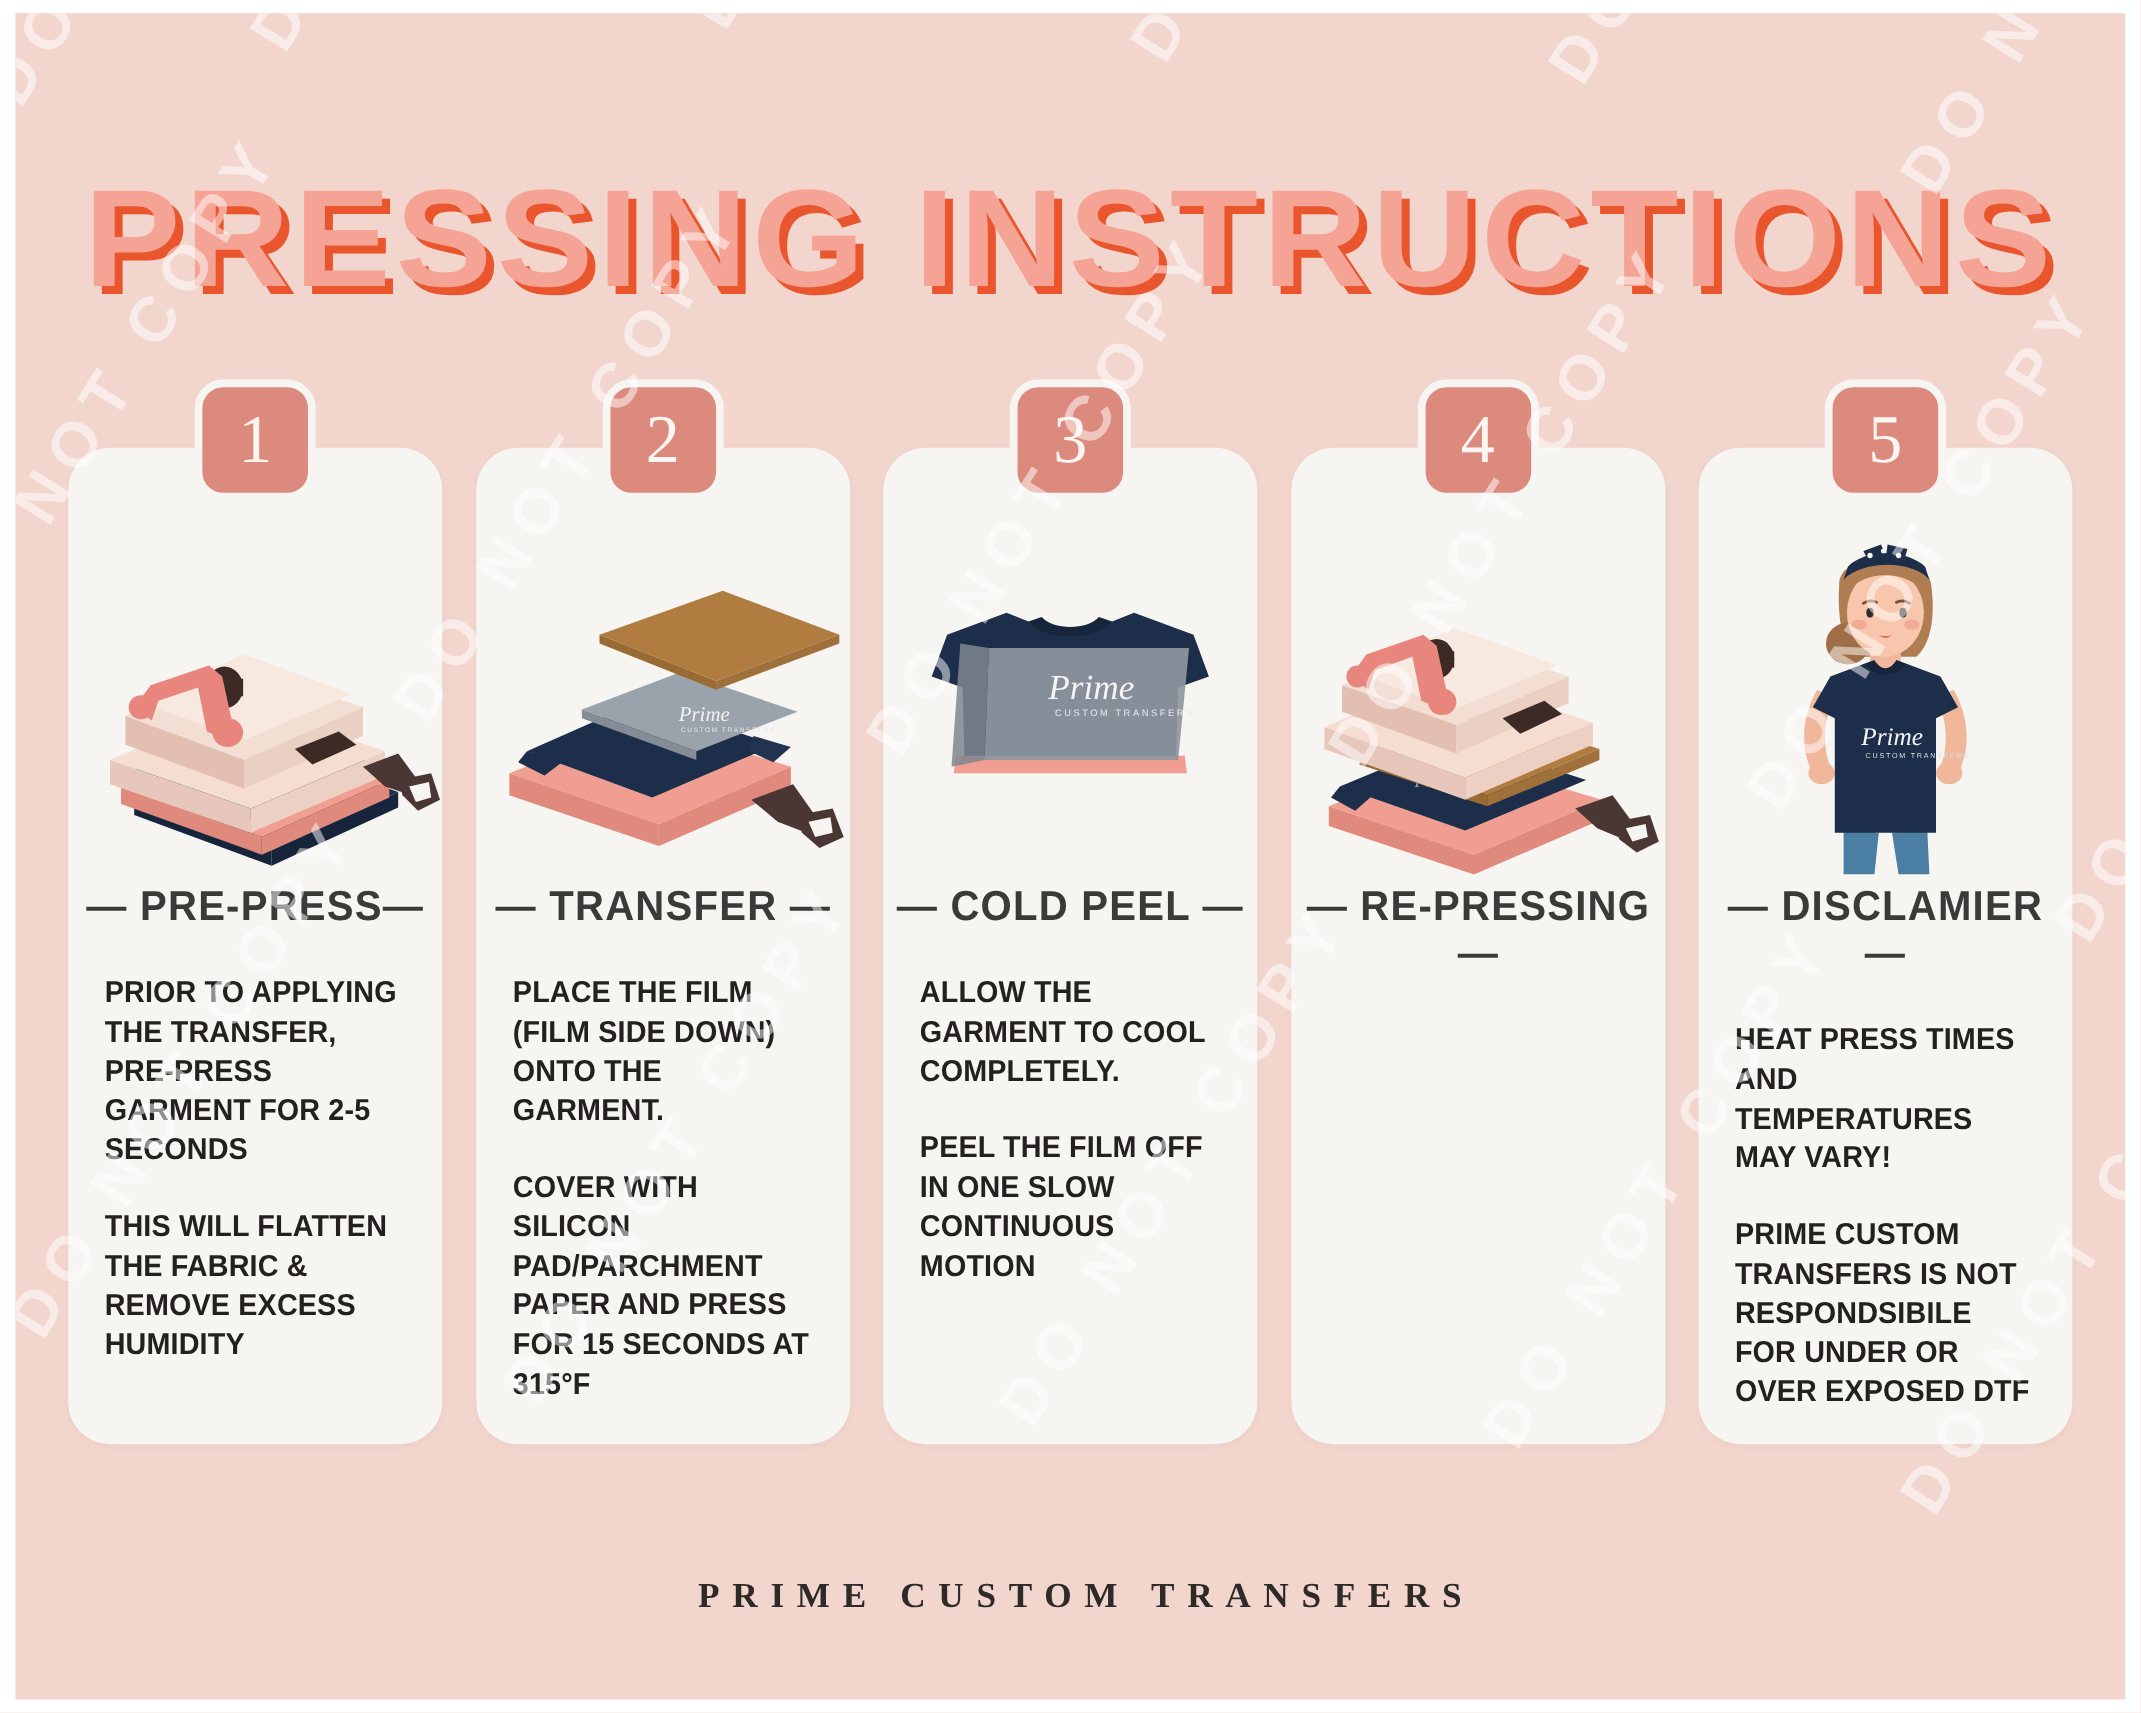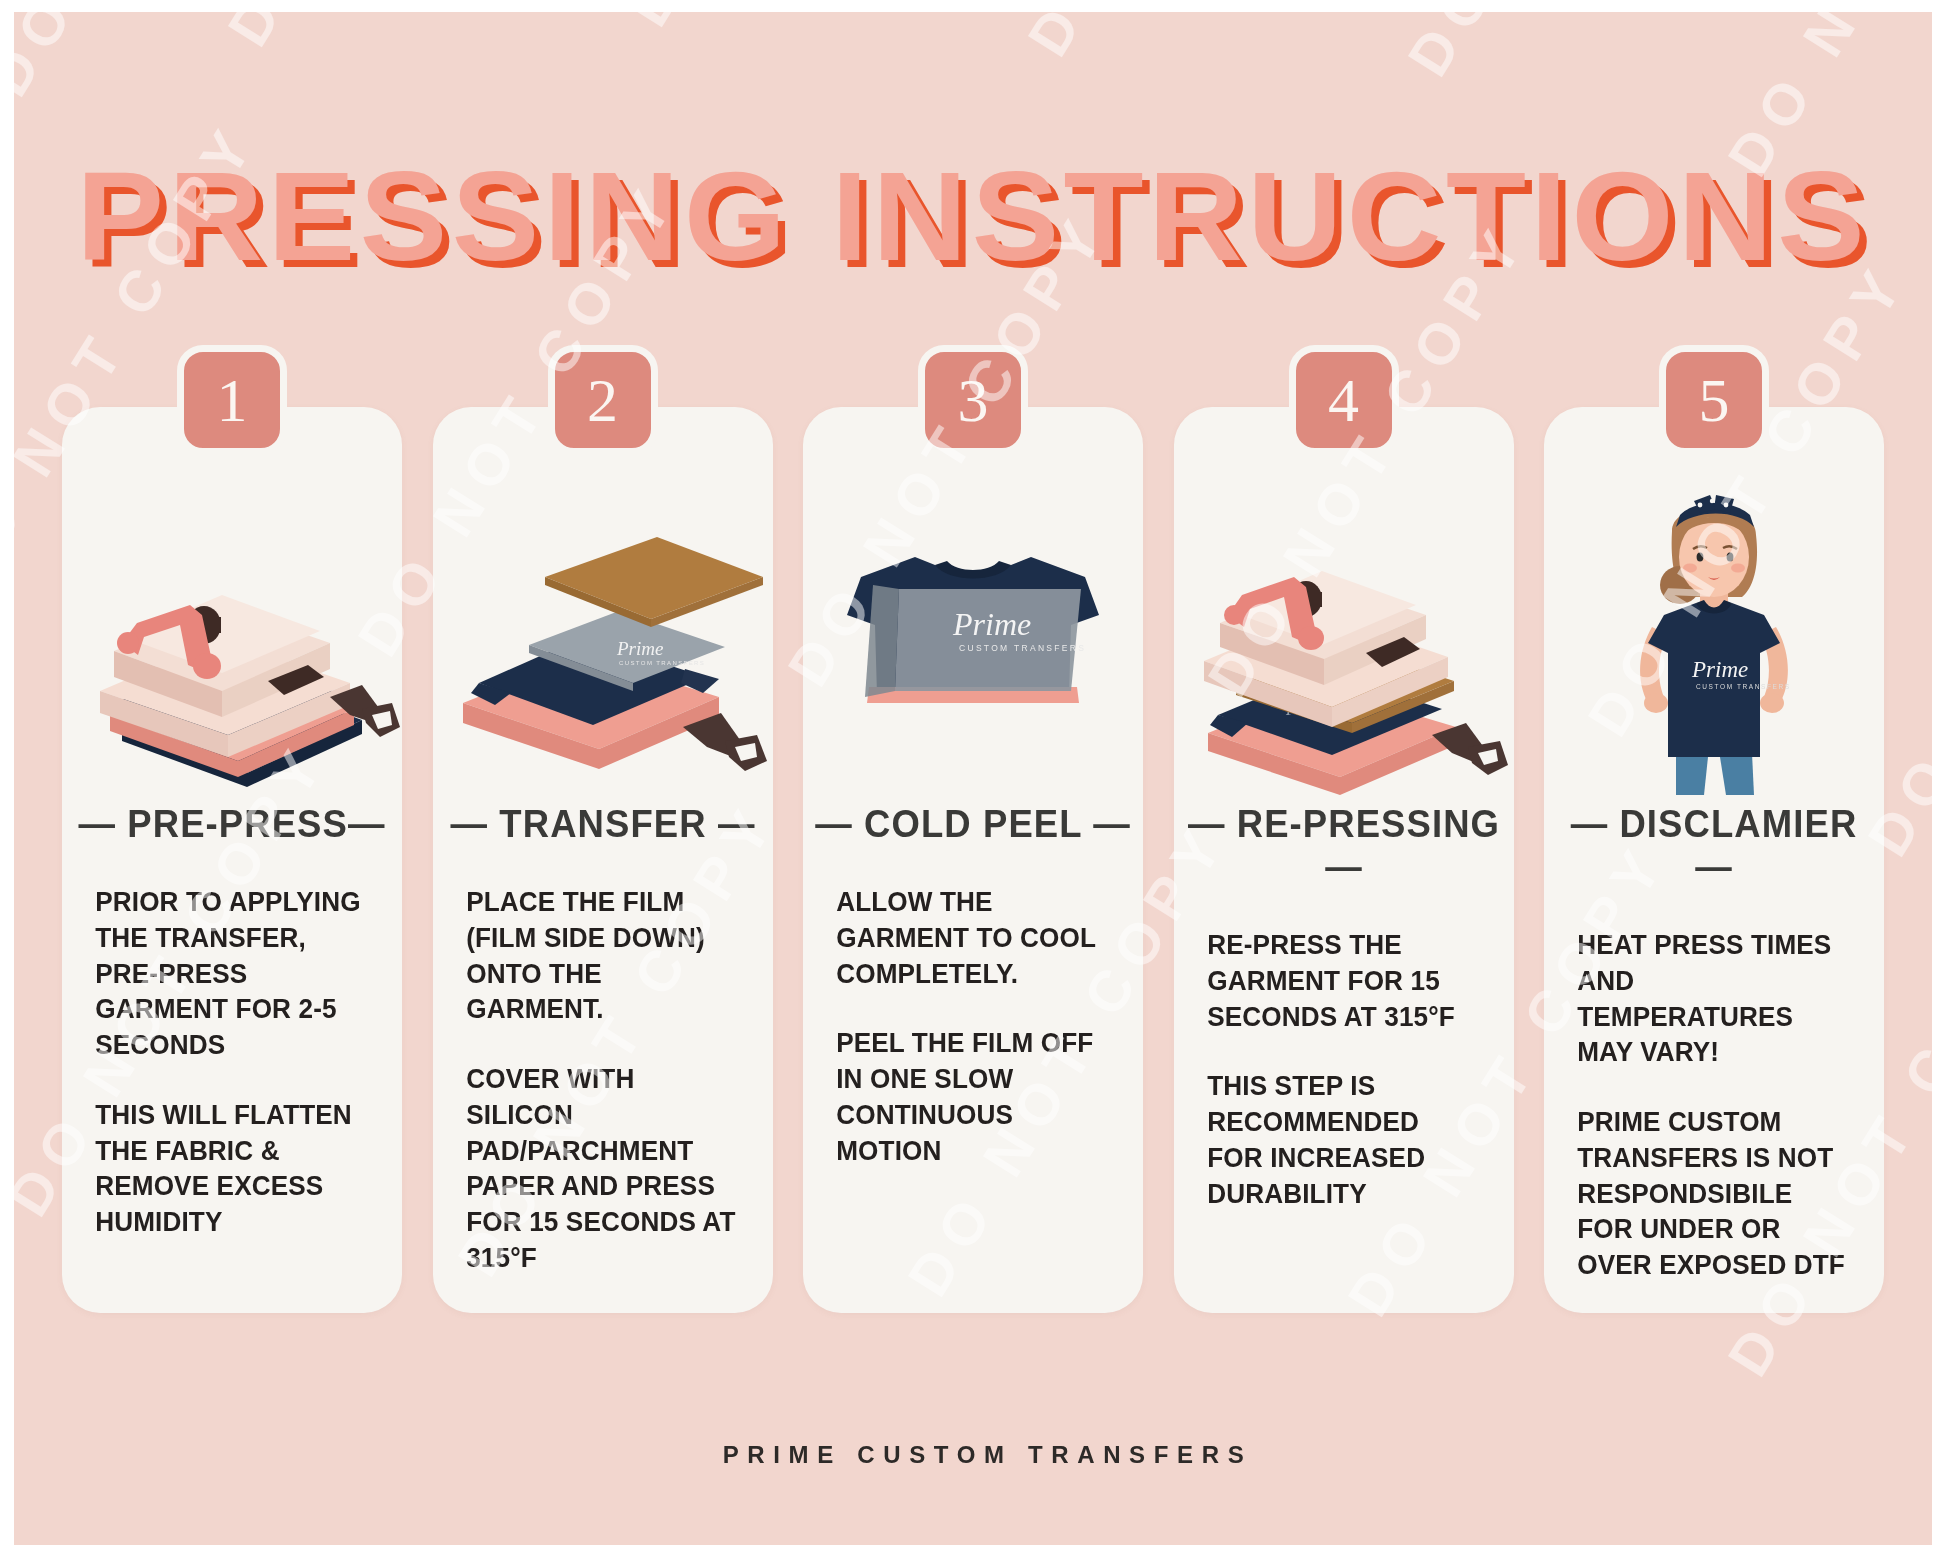--- a/index.html
+++ b/index.html
@@ -105,23 +105,23 @@
   }
   .para:last-child{margin-bottom:0;}
   
   .footer{
     position:absolute;
     left:0;right:0;bottom:76px;
     text-align:center;
     z-index:6;
   }
   .footer span{
-    font-family:Liberation Sans, sans-serif;
-    font-weight:700;
-    font-size:24px;
+    font-family:Liberation Serif, serif;
+    font-weight:700;
+    font-size:32px;
     letter-spacing:0.36em;
     color:#2d2a28;
     margin-left:29px;
   }
   svg{display:block;}
 </style>
 </head>
 <body>
 
 <div class="poster">
@@ -277,24 +277,20 @@
           <path d="M54,150 L68,130 L120,112 L132,122 L142,168 L132,178 L118,172 L110,132 L76,144 L70,162 Z" fill="#e8857c"></path>
           <ellipse cx="137" cy="173" rx="13" ry="12" fill="#e8857c"></ellipse>
           <ellipse cx="60" cy="150" rx="10" ry="10" fill="#e8857c"></ellipse>
 
           <polygon points="258,270 292,258 314,288 302,298 278,288" fill="#4a3632"></polygon>
           <path d="M294,282 L326,276 L334,300 L314,310 L298,298 Z" fill="#4a3632"></path>
           <path d="M304,288 L322,284 L324,296 L310,300 Z" fill="#f7f5f1"></path>
         </svg>
       </div>
       <div class="heading">— RE-PRESSING —</div>
-      <div class="body">
-        <p class="para">RE-PRESS THE GARMENT FOR 15 SECONDS AT 315°F</p>
-        <p class="para">THIS STEP IS RECOMMENDED FOR INCREASED DURABILITY</p>
-      </div>
     </div>
 
     <div class="card">
       <div class="badge">5</div>
       <div class="art">
         <svg viewBox="0 0 340 330" width="340" height="330">
 
           <path d="M132,288 L132,330 L160,330 L164,292 Z" fill="#4a7fa3"></path>
           <path d="M176,292 L182,330 L210,330 L208,288 Z" fill="#4a7fa3"></path>
 

